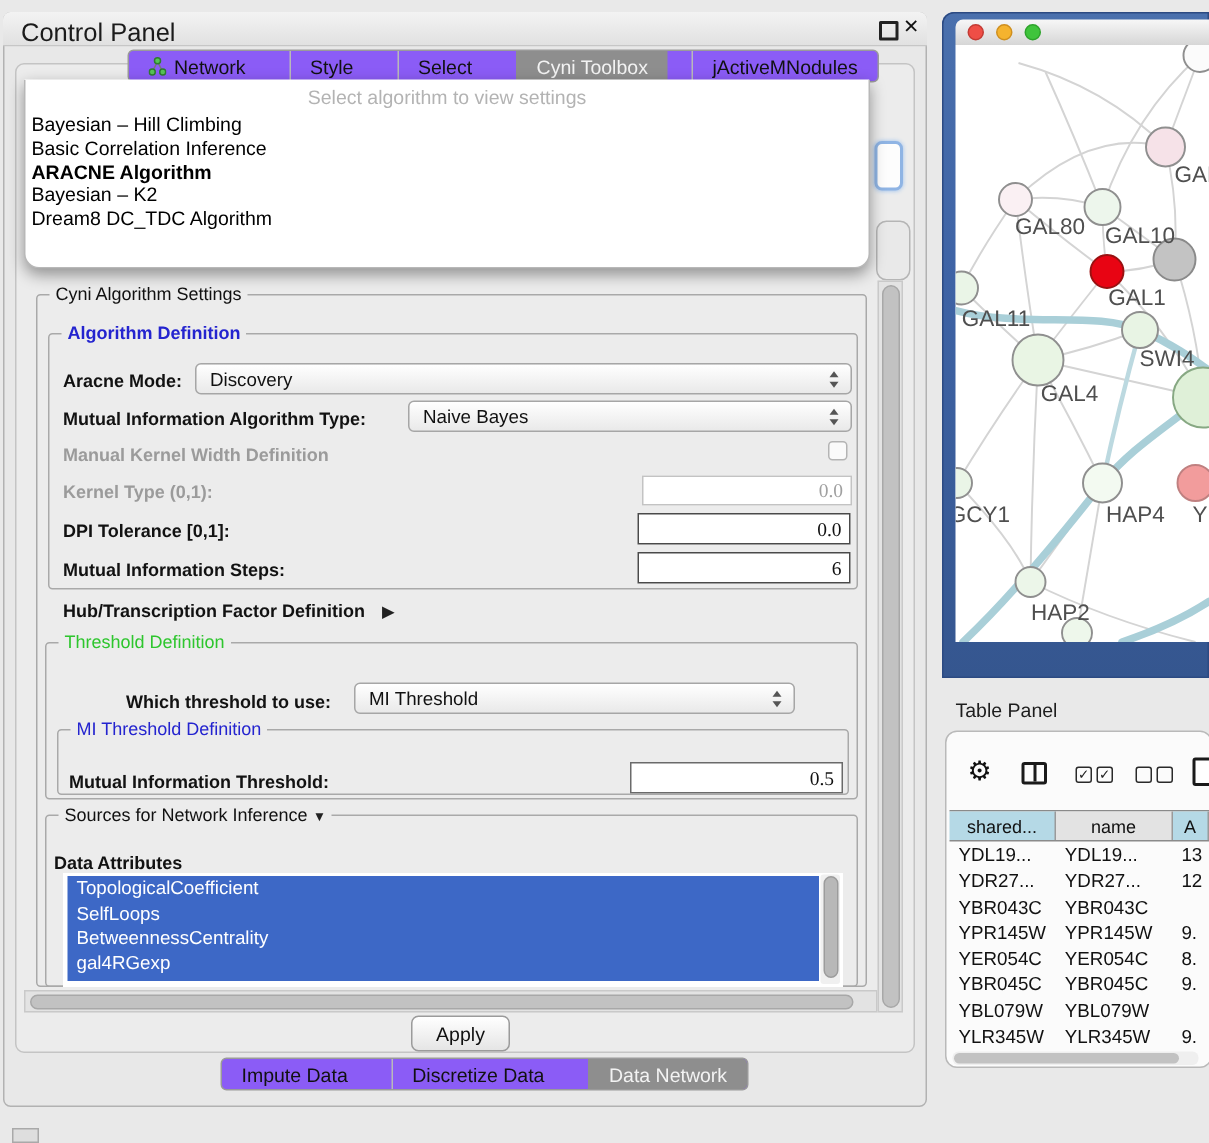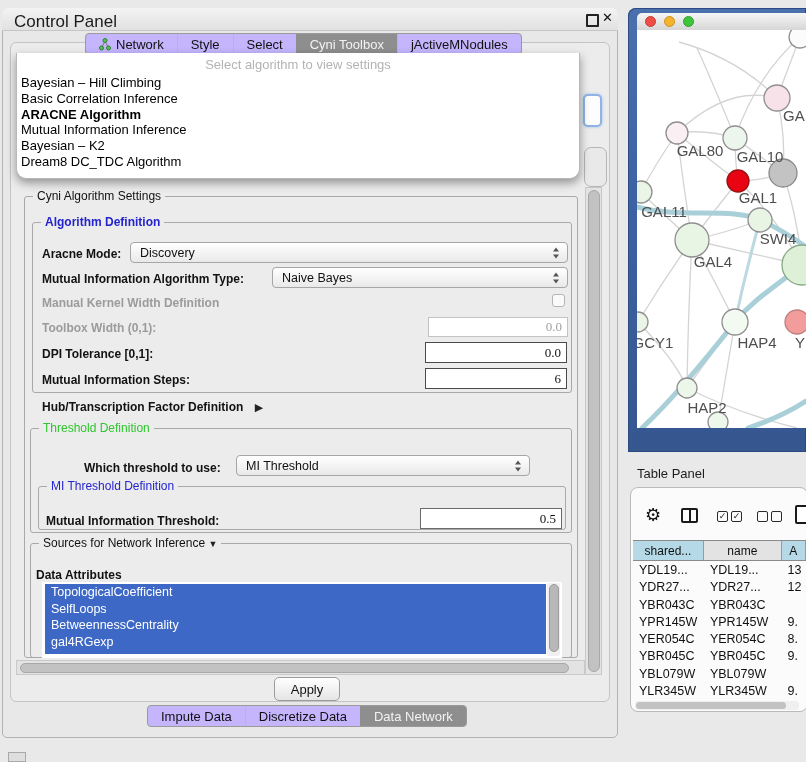--- a/index.html
+++ b/index.html
@@ -9,21 +9,21 @@
   
   .cp-window{left:2px;top:8px;width:616px;height:730px;background:#e8e8e8;
      border:1px solid #b2b2b2;border-radius:5px;box-sizing:border-box;}
   .cp-titlebar{left:2px;top:8px;width:616px;height:23px;box-sizing:border-box;
      background:linear-gradient(#f3f3f3,#e1e1e1);border-bottom:1px solid #c6c6c6;
      border-radius:5px 5px 0 0;}
   .cp-title{left:14px;top:12px;font-size:17px;color:#1b1b1b;}
   .float-icon{left:586px;top:14px;width:9px;height:9px;border:2px solid #222;border-radius:1px;}
   .close-icon{left:602px;top:10px;font-size:13px;font-weight:bold;color:#111;}
   
-  .seg{display:flex;border:1px solid #9a9a9a;border-radius:4px;background:#c4b5fd;overflow:hidden;height:20px;}
+  .seg{display:flex;border:1px solid #9a9a9a;border-radius:4px;background:#8b5cf6;overflow:hidden;height:20px;gap:16px;}
   .seg .tab{display:flex;align-items:center;padding:0 13px;font-size:13px;color:#111;
      border-left:1px solid #b9b9b9;white-space:nowrap;}
   .seg .tab:first-child{border-left:none;}
   .seg .tab.sel{background:#8e8e8e;color:#f3f3f3;border-left-color:#8e8e8e;}
   .top-tabs{left:85px;top:33px;}
   .bottom-tabs{left:147px;top:705px;}
   .tab svg{margin-right:5px;}
   
   .inner-panel{left:10px;top:42px;width:600px;height:660px;background:#ececec;
      border:1px solid #c4c4c4;border-radius:6px;box-sizing:border-box;}
@@ -136,21 +136,20 @@
 
 <div class="abs frag-blue"></div>
 <div class="abs frag-gray"></div>
 
 <div class="abs popup">
   <div class="popup-header">Select algorithm to view settings</div>
   <div id="popup-items">
       <div class="popup-item">Bayesian – Hill Climbing</div>
       <div class="popup-item">Basic Correlation Inference</div>
       <div class="popup-item sel">ARACNE Algorithm</div>
-      <div class="popup-item">Mutual Information Inference</div>
       <div class="popup-item">Bayesian – K2</div>
       <div class="popup-item">Dream8 DC_TDC Algorithm</div>
     </div>
 </div>
 
 <div class="abs group" style="left:24px;top:196px;width:554px;height:462px;">
   <span class="gtitle">Cyni Algorithm Settings</span>
 </div>
 
 <div class="abs group" style="left:32px;top:222px;width:540px;height:171px;font-weight:bold;">
@@ -165,21 +164,21 @@
 
 <div class="abs lbl" style="left:42px;top:272px;">Mutual Information Algorithm Type:</div>
 <div class="abs combo" style="left:272px;top:267px;width:296px;height:21px;">
   <span>Naive Bayes</span>
   <i class="spin"></i>
 </div>
 
 <div class="abs lbl dis" style="left:42px;top:296px;">Manual Kernel Width Definition</div>
 <div class="abs checkbox" style="left:552px;top:294px;"></div>
 
-<div class="abs lbl dis" style="left:42px;top:321px;">Toolbox Width (0,1):</div>
+<div class="abs lbl dis" style="left:42px;top:321px;">Kernel Type (0,1):</div>
 <input class="abs tfield dis" style="left: 428px; top: 317px; width: 140px; height: 20px;" readonly="" value="0.0">
 
 <div class="abs lbl" style="left:42px;top:347px;">DPI Tolerance [0,1]:</div>
 <input class="abs tfield" style="left: 425px; top: 342px; width: 142px; height: 21px;" readonly="" value="0.0">
 
 <div class="abs lbl" style="left:42px;top:373px;">Mutual Information Steps:</div>
 <input class="abs tfield" style="left: 425px; top: 368px; width: 142px; height: 21px;" readonly="" value="6">
 
 <div class="abs lbl" style="left:42px;top:400px;">
   <span>Hub/Transcription Factor Definition</span>

